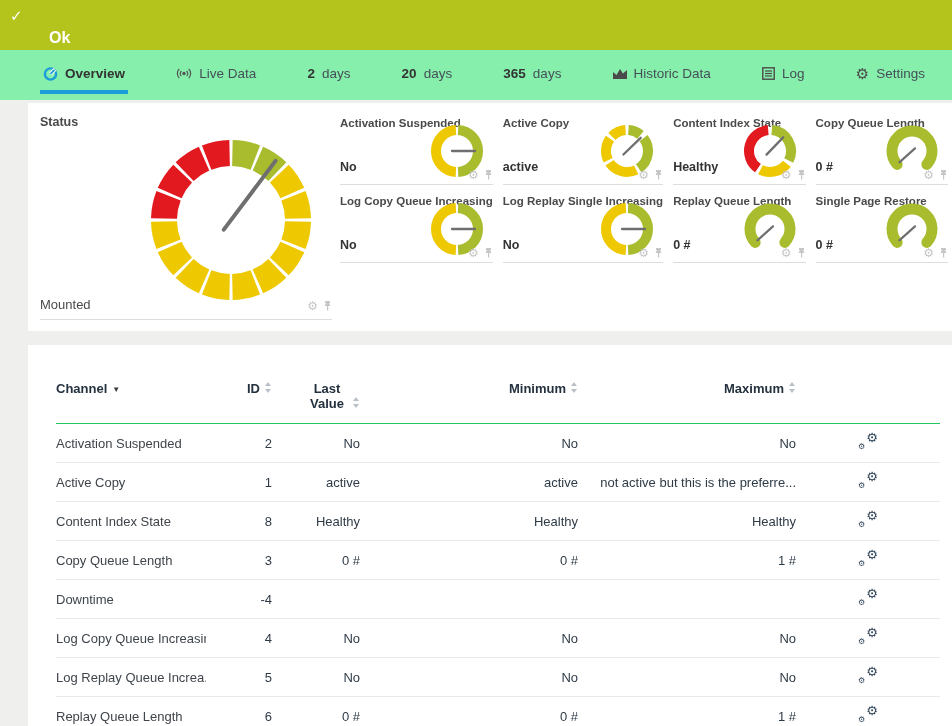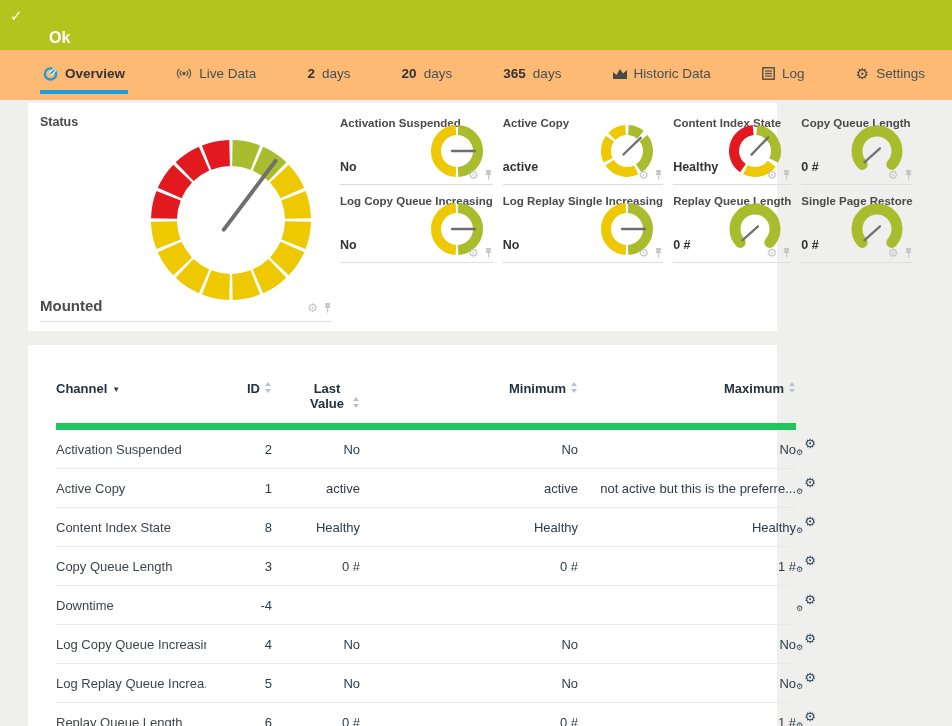--- a/index.html
+++ b/index.html
@@ -10,54 +10,54 @@
   .banner { position:relative; height:50px; background:var(--header-green,#b5c31d); color:#fff; }
   .banner-check { position:absolute; left:10px; top:7px; font-size:15px; font-weight:bold; }
   .banner-line { position:absolute; left:31px; top:5px; white-space:nowrap; }
   .banner-kind { font-style:italic; font-weight:400; font-size:17px; margin-right:7px; }
   .banner-title { font-weight:700; font-size:18px; }
   .banner-flag { font-size:11px; vertical-align:super; margin-left:3px; }
   .banner-stars { font-size:12px; margin-left:12px; letter-spacing:1.5px; vertical-align:3px; }
   .banner-status { position:absolute; left:49px; top:29px; font-size:16px; font-weight:700; }
 
   
-  .tabbar { height:50px; background:#fdba74; display:flex; align-items:center;
+  .tabbar { height:50px; background:#86efac; display:flex; align-items:center;
             justify-content:space-between; padding:0 24px 0 40px; }
   .tab { display:flex; align-items:center; gap:7px; height:37px; font-size:13.5px;
          color:#454f58; cursor:pointer; border-bottom:4px solid transparent; padding:0 3px; }
   .tab.active { border-bottom-color:var(--accent-blue,#1b9dd9); font-weight:700; color:#333; }
   .tab .num { font-weight:700; color:#333; }
   .tab svg { flex:none; }
   .tab .gear-glyph { font-size:15px; color:#4a4a4a; line-height:1; }
 
   
   .content { padding:3px 0 0 28px; }
-  .panel { background:#fff; width:749px; }
+  .panel { background:#fff; width:924px; }
   .panel-status { position:relative; height:228px; }
   .status-label { position:absolute; left:12px; top:12px; font-size:12.5px; font-weight:700; color:#4a4a4a; }
   .main-gauge { position:absolute; left:118px; top:32px; width:170px; height:170px; }
   .mounted { position:absolute; left:12px; top:194px; width:292px; display:flex;
              justify-content:space-between; align-items:flex-end; border-bottom:1px solid #ddd; padding-bottom:7px; }
-  .mounted-label { font-size:15px; font-weight:700; color:#4a4a4a; }
+  .mounted-label { font-size:13px; font-weight:400; color:#4a4a4a; }
   .icon-pair { display:flex; gap:4px; align-items:center; }
   .mini-gear { font-size:12px; line-height:1; color:#c6c6c6; cursor:pointer; }
   .pin-svg { cursor:pointer; }
 
   .tiles { position:absolute; left:312px; top:10px; right:4px; display:grid;
            grid-template-columns:repeat(4,1fr); column-gap:10px; row-gap:6px; }
   .tile { position:relative; height:72px; border-bottom:1px solid #ddd; }
   .tile-name { font-size:11.5px; font-weight:700; color:#4a4a4a; padding-top:4px; white-space:nowrap; overflow:hidden; }
   .tile .gauge { position:absolute; right:8px; top:10px; width:56px; height:56px; }
   .tile-value { position:absolute; left:0; bottom:10px; font-size:12.5px; font-weight:700; color:#333; }
   .tile-icons { position:absolute; right:0; bottom:3px; }
 
   
   .panel-table { margin-top:14px; height:400px; padding:0 12px 0 28px; }
   table { width:100%; border-collapse:collapse; table-layout:fixed; }
-  th { vertical-align:top; padding:36px 0 12px; border-bottom:7px solid #22c55e;
+  th { vertical-align:top; padding:36px 0 12px; border-bottom:1px solid #22c55e;
        font-size:13px; color:#24313e; text-align:right; font-weight:700; cursor:pointer; }
   th.col-channel { text-align:left; }
   th.col-last { text-align:right;margin-top:20px; }
   .lv-wrap { display:inline-block; width:42px; text-align:center; }
   td { padding:9px 0; border-bottom:1px solid #e9e9e9; font-size:13px; }
   td.num { text-align:right; color:#2e3b47; }
   .c-channel { color:#3f454b; white-space:nowrap; overflow:hidden; }
   .c-edit { text-align:center; }
   .col-channel-w { width:150px; } .col-id-w { width:66px; } .col-last-w { width:88px; }
   .col-min-w { width:218px; } .col-max-w { width:218px; }

